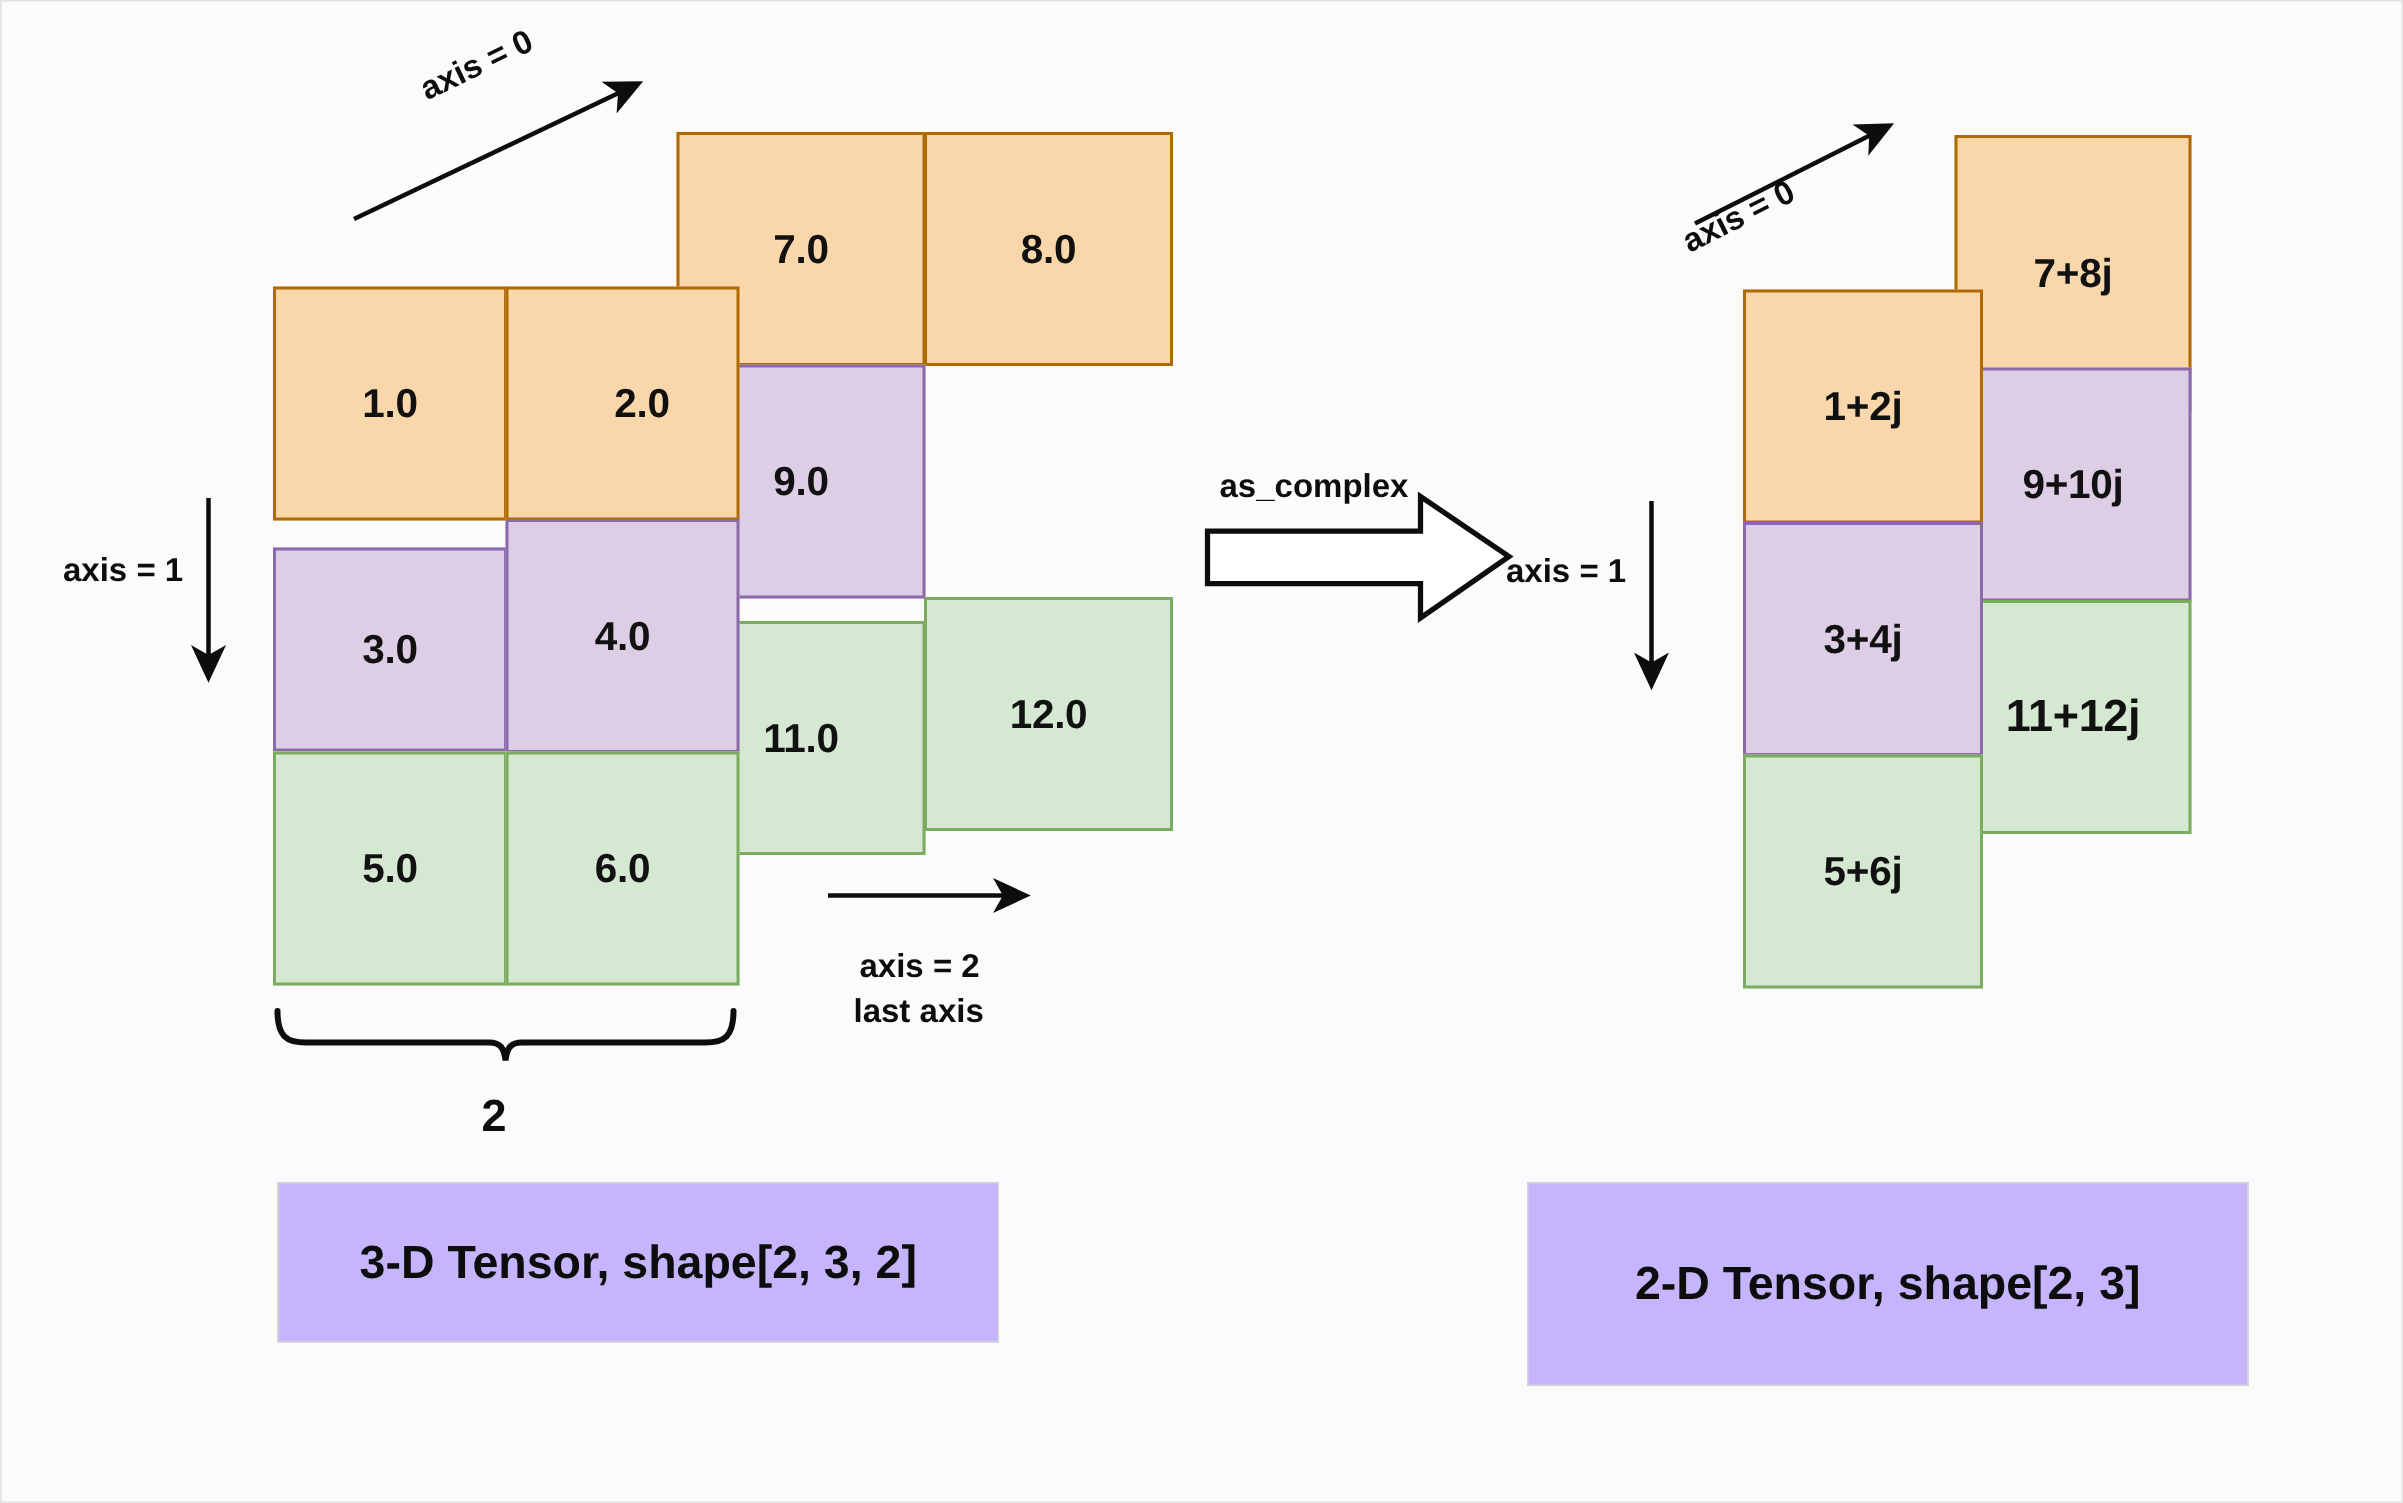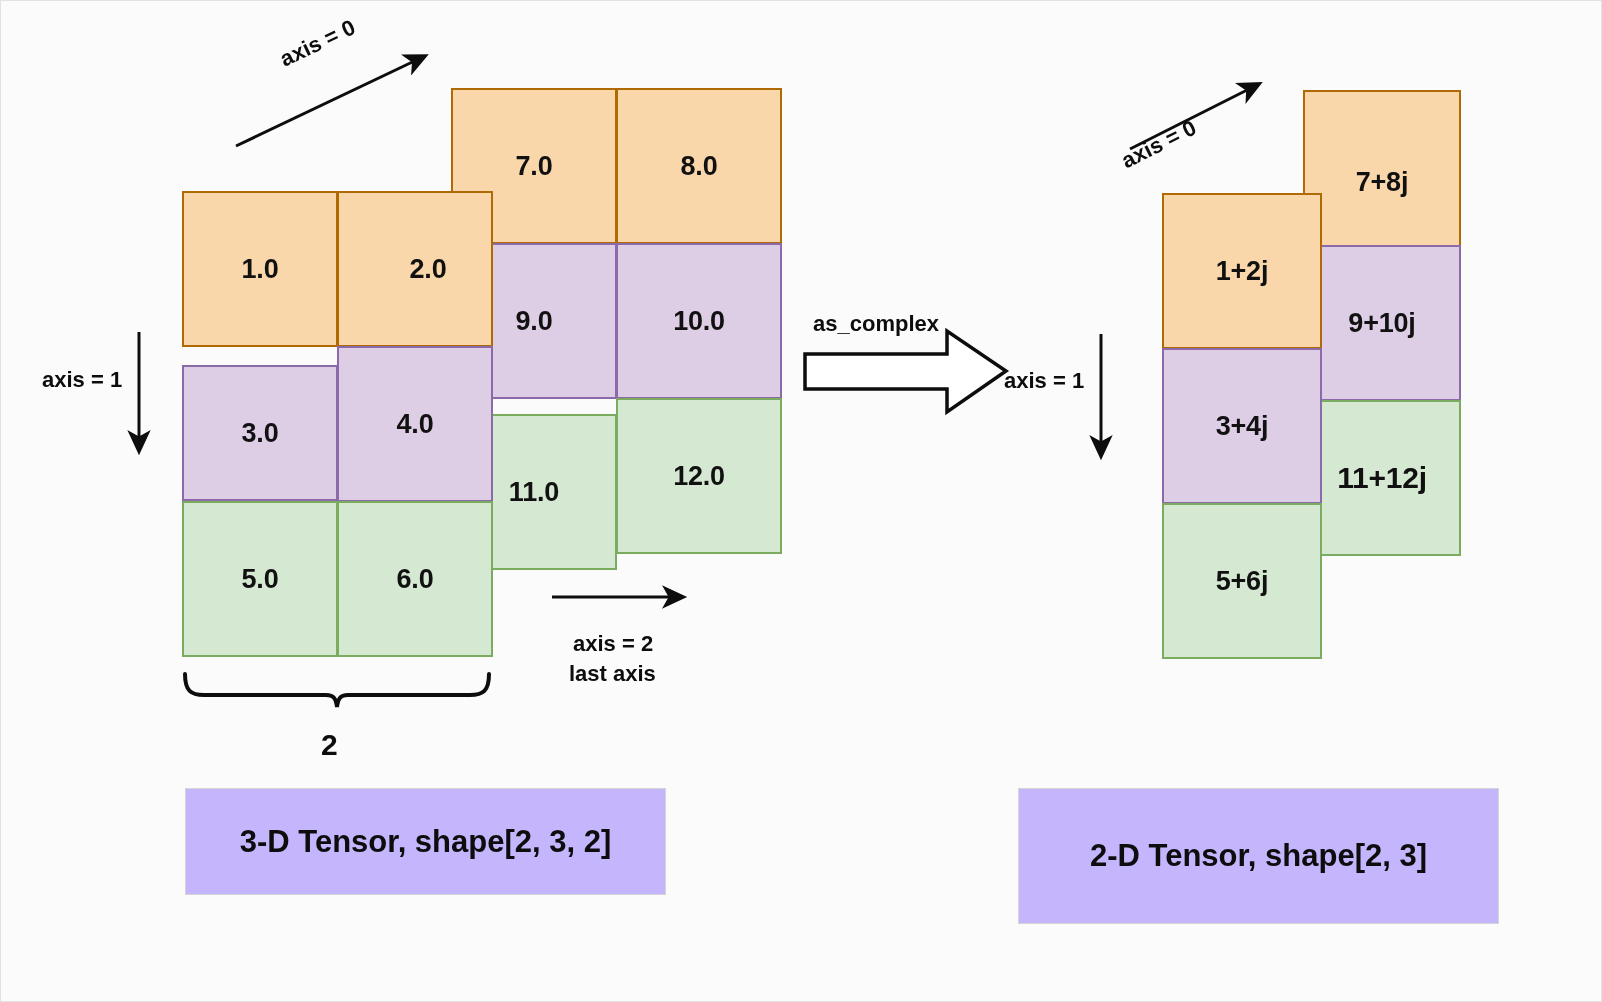--- a/index.html
+++ b/index.html
@@ -68,21 +68,20 @@
 </style>
 </head>
 <body>
 
 <div id="stage">
 
   <div class="cell orange" style="left:450px; top:87px; width:166px; height:156px; font-size:27px;">7.0</div>
   <div class="cell orange" style="left:615px; top:87px; width:166px; height:156px; font-size:27px;">8.0</div>
 
   <div class="cell purple" style="left:450px; top:242px; width:166px; height:156px; font-size:27px;">9.0</div>
-  <div class="cell purple" style="left:615px; top:242px; width:166px; height:156px; font-size:27px;">10.0</div>
 
   <div class="cell green" style="left:450px; top:397px; width:166px; height:156px; font-size:27px;margin-top:16px;">11.0</div>
   <div class="cell green" style="left:615px; top:397px; width:166px; height:156px; font-size:27px;">12.0</div>
 
   <div class="cell orange" style="left:181px; top:190px; width:156px; height:156px; font-size:27px;">1.0</div>
   <div class="cell orange" style="left:336px; top:190px; width:156px; height:156px; font-size:27px;padding-left:26px;">2.0</div>
 
   <div class="cell purple" style="left:181px; top:364px; width:156px; height:136px; font-size:27px;">3.0</div>
   <div class="cell purple" style="left:336px; top:345px; width:156px; height:156px; font-size:27px;">4.0</div>
 

